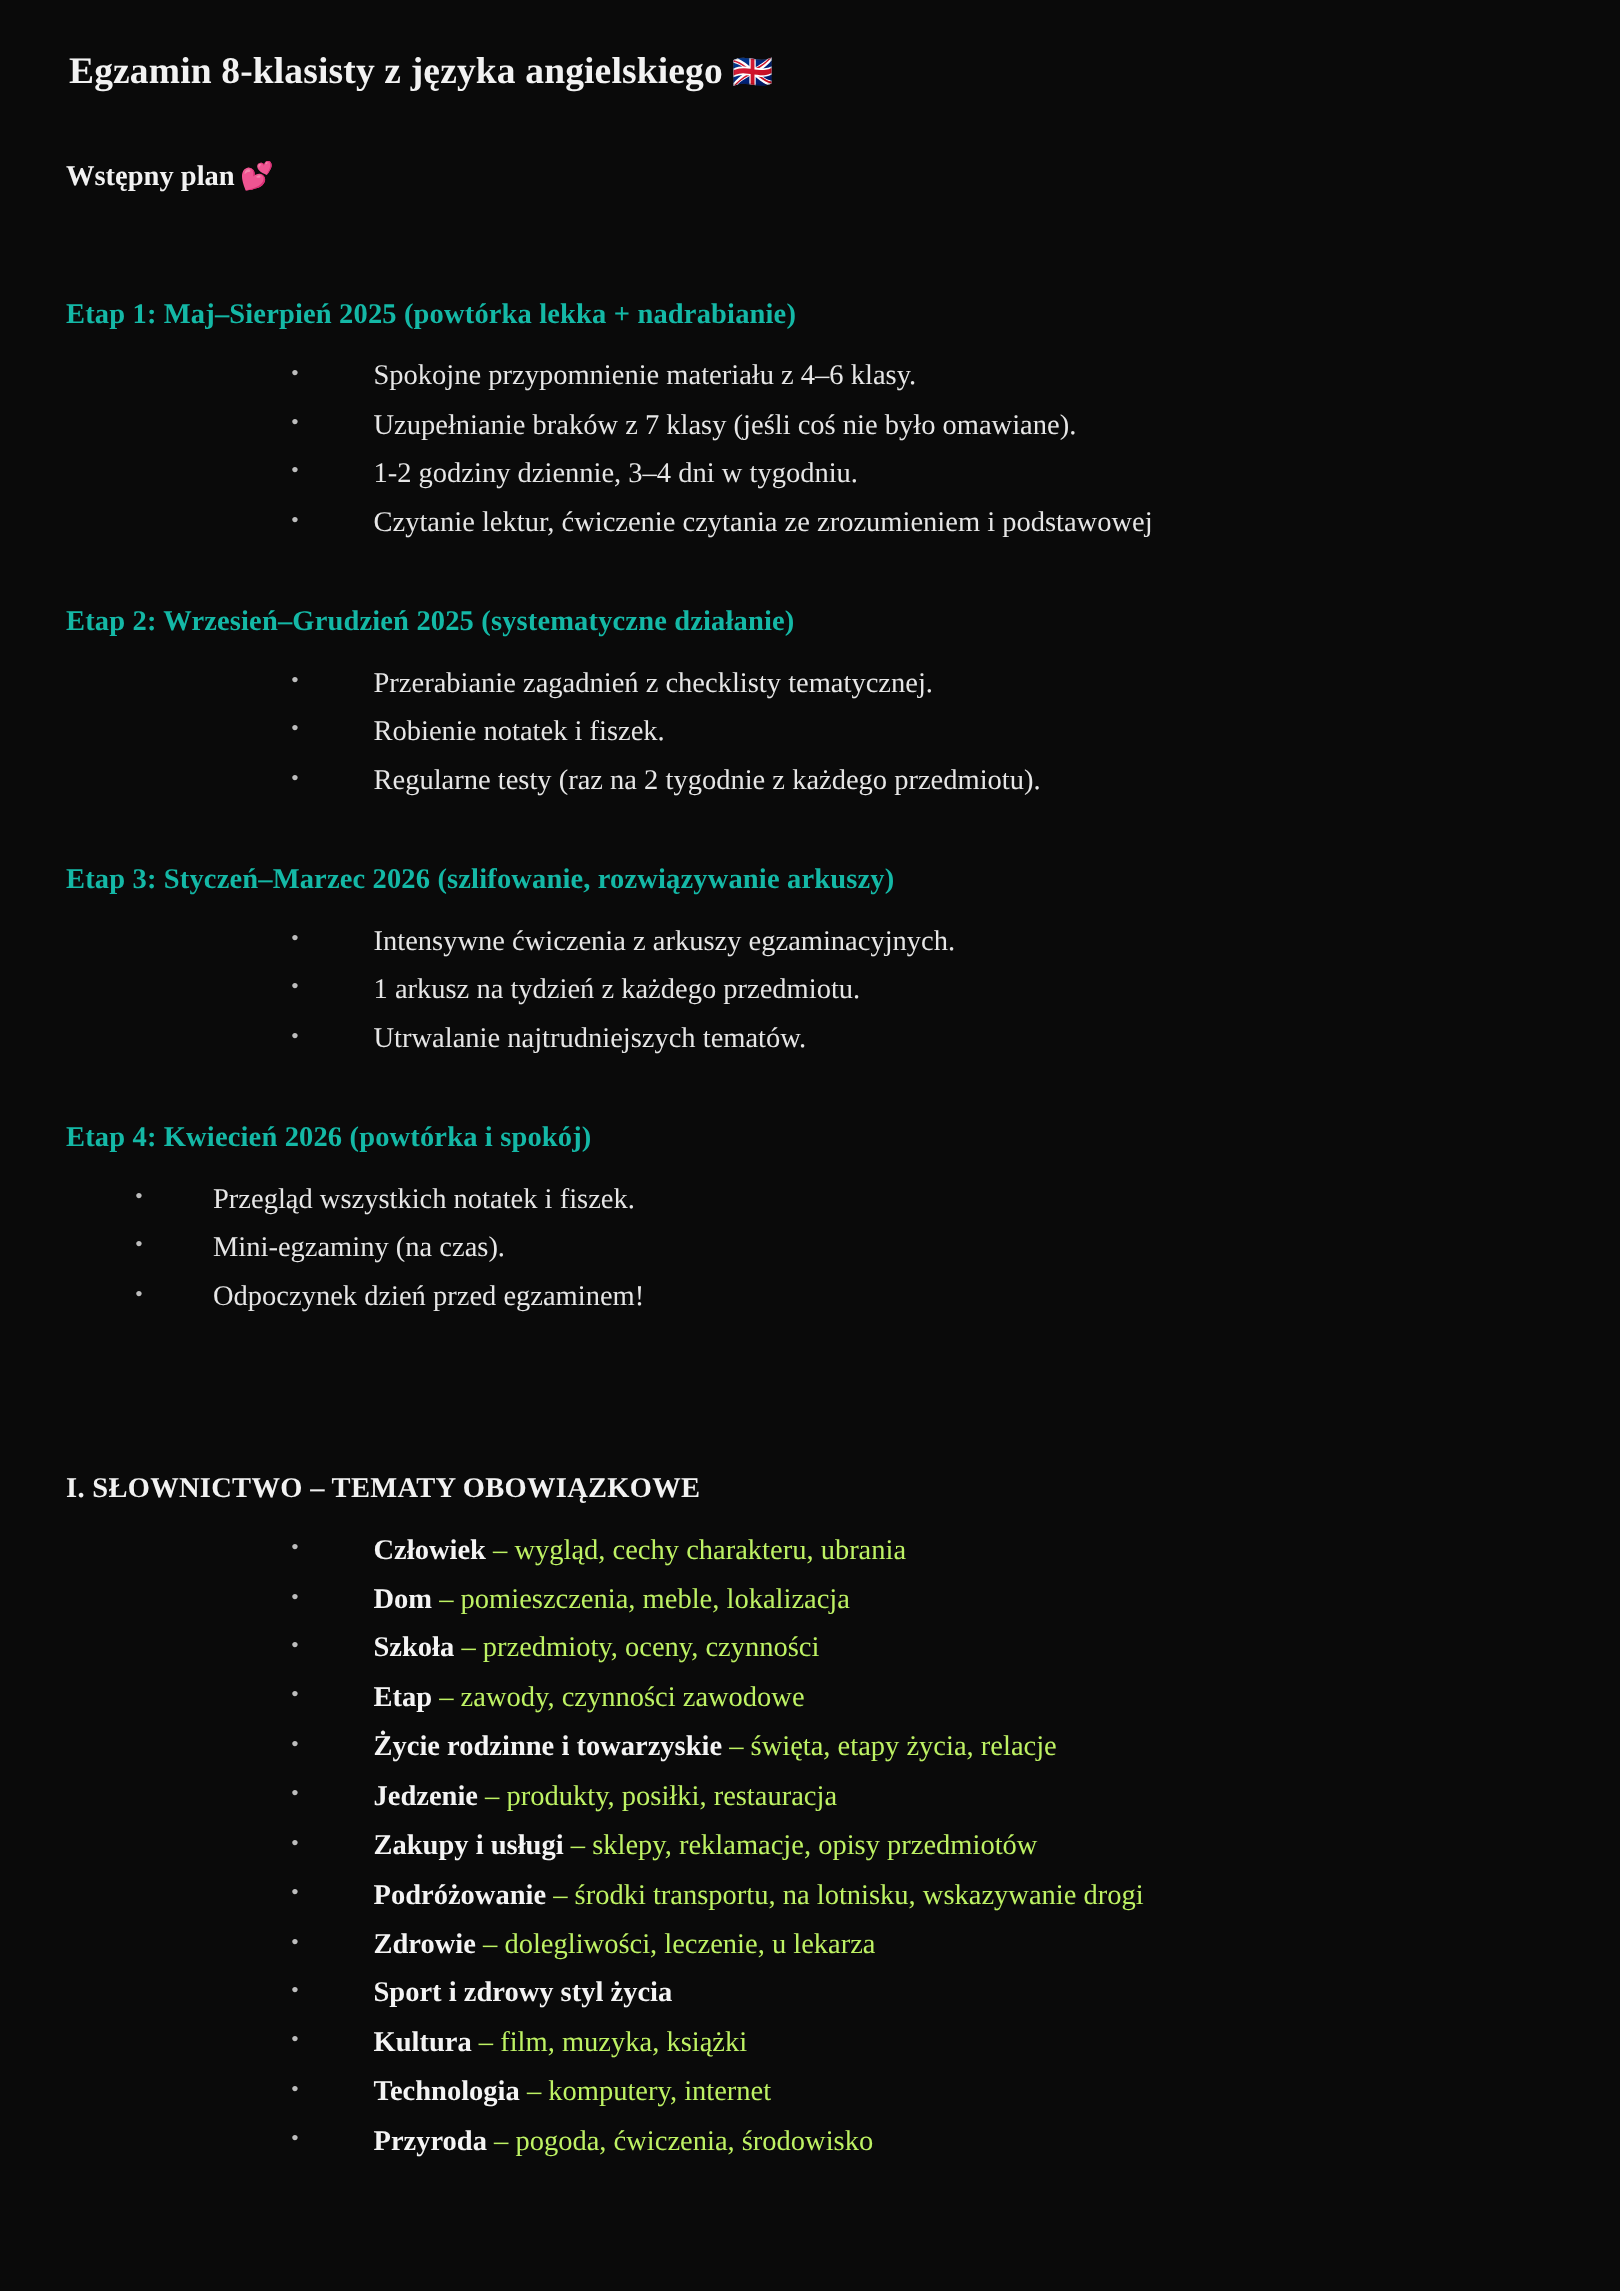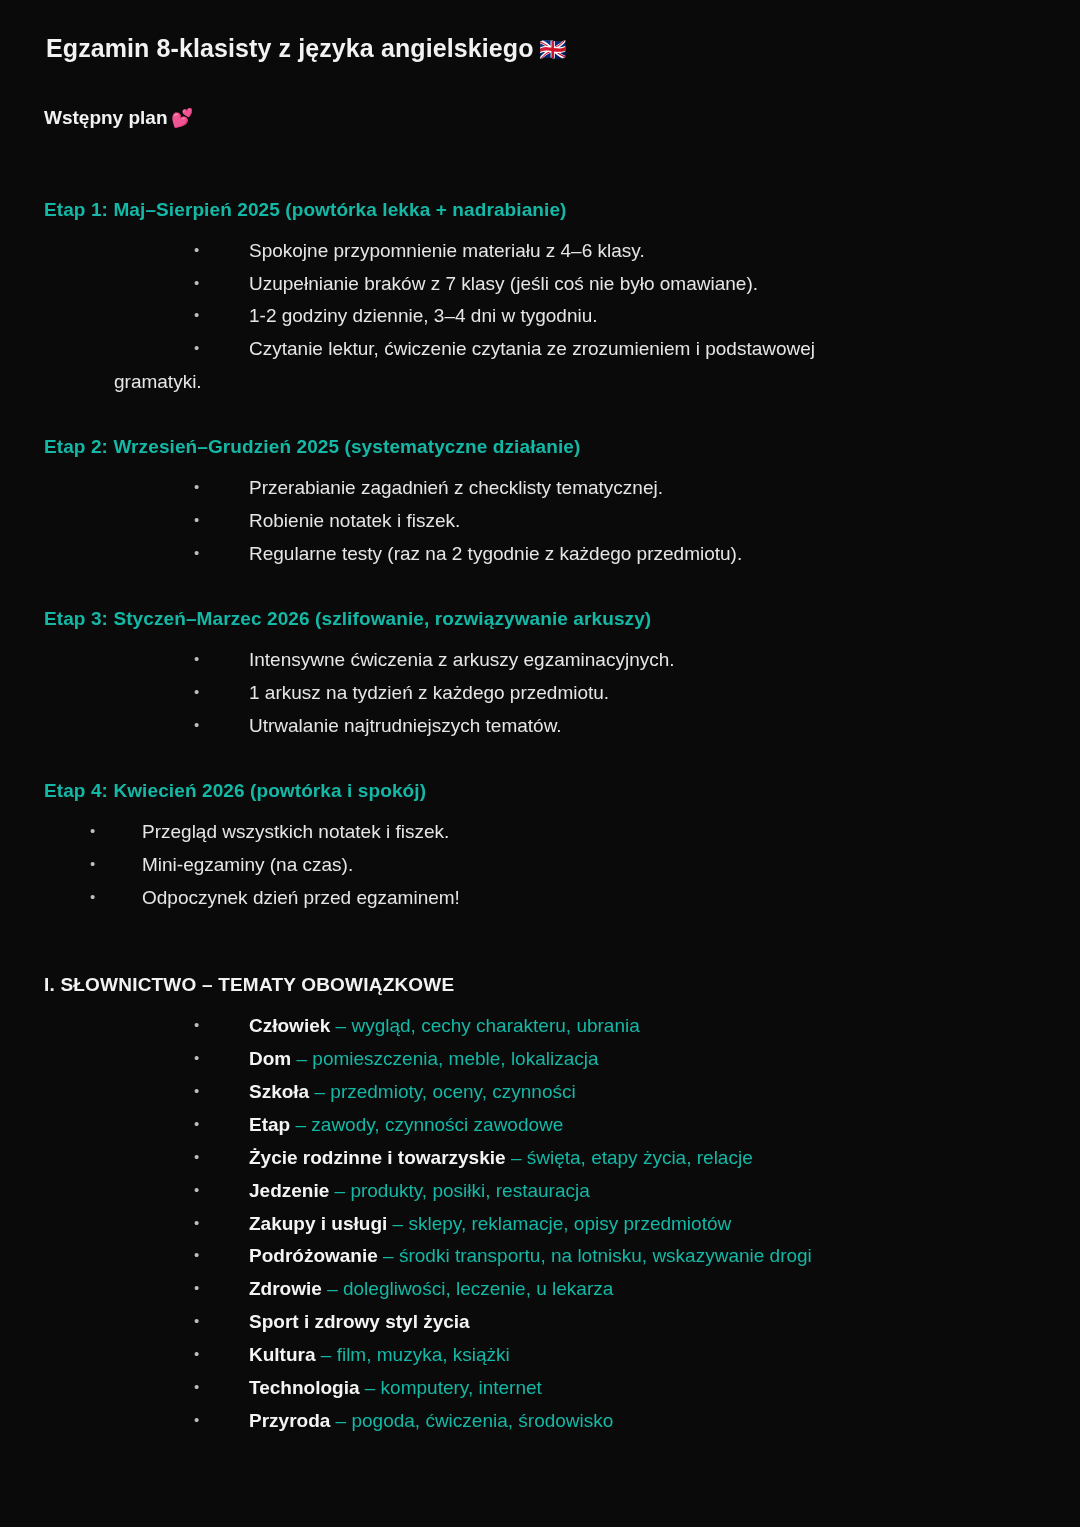--- a/index.html
+++ b/index.html
@@ -13,20 +13,21 @@
     font-family: "Liberation Sans", sans-serif;
     color: #e8e8e8;
     -webkit-font-smoothing: antialiased;
   }
   .page {
     width: 1080px;
     min-height: 1527px;
     box-sizing: border-box;
     padding: 34px 66px 40px 42px;
     background: #0a0a0a;
+    font-family: Liberation Serif, serif;
   }
   .doc-title {
     font-size: 25px;
     font-weight: bold;
     letter-spacing: 0.1px;
     margin: 0 0 44px 4px;
     color: #f2f2f2;
   }
   .flag {
     font-size: 22px;
@@ -88,21 +89,21 @@
   }
   
   ul.bullets li.wrap-out {
     padding-left: 55px;
   }
   ul.bullets li.wrap-out .line2 {
     display: block;
     margin-left: -135px;
   }
   .section {
-    margin-top: 60px;
+    margin-top: 100px;
   }
   .section-title {
     font-size: 19px;
     font-weight: bold;
     margin: 0 0 14px 2px;
     color: #f2f2f2;
     letter-spacing: 0.2px;
   }
   ul.topics {
     list-style: none;
@@ -122,21 +123,21 @@
     top: 0;
     width: 55px;
     color: #bdbdbd;
     font-size: 15px;
     line-height: 1.95;
   }
   ul.topics li b {
     font-weight: bold;
     color: #f4f4f4;
   }
-  .dash { color: #14b8a6; }
+  .dash { color: #bef264; }
 </style>
 </head>
 <body>
 
 <div class="page">
 
   <h1 class="doc-title">
     <span>Egzamin 8-klasisty z języka angielskiego</span><span class="flag">🇬🇧</span>
   </h1>
 
@@ -146,21 +147,20 @@
 
   <section class="stage">
     <div class="stage-title">Etap 1: Maj–Sierpień 2025 (powtórka lekka + nadrabianie)</div>
     <ul class="bullets indented">
       <li><span class="dot">•</span><span>Spokojne przypomnienie materiału z 4–6 klasy.</span></li>
       <li><span class="dot">•</span><span>Uzupełnianie braków z 7 klasy (jeśli coś nie było omawiane).</span></li>
       <li><span class="dot">•</span><span>1-2 godziny dziennie, 3–4 dni w tygodniu.</span></li>
       <li class="wrap-out">
         <span class="dot">•</span>
         <span>Czytanie lektur, ćwiczenie czytania ze zrozumieniem i podstawowej</span>
-        <span class="line2">gramatyki.</span>
       </li>
     </ul>
   </section>
 
   <section class="stage">
     <div class="stage-title">Etap 2: Wrzesień–Grudzień 2025 (systematyczne działanie)</div>
     <ul class="bullets indented">
       <li><span class="dot">•</span><span>Przerabianie zagadnień z checklisty tematycznej.</span></li>
       <li><span class="dot">•</span><span>Robienie notatek i fiszek.</span></li>
       <li><span class="dot">•</span><span>Regularne testy (raz na 2 tygodnie z każdego przedmiotu).</span></li>

